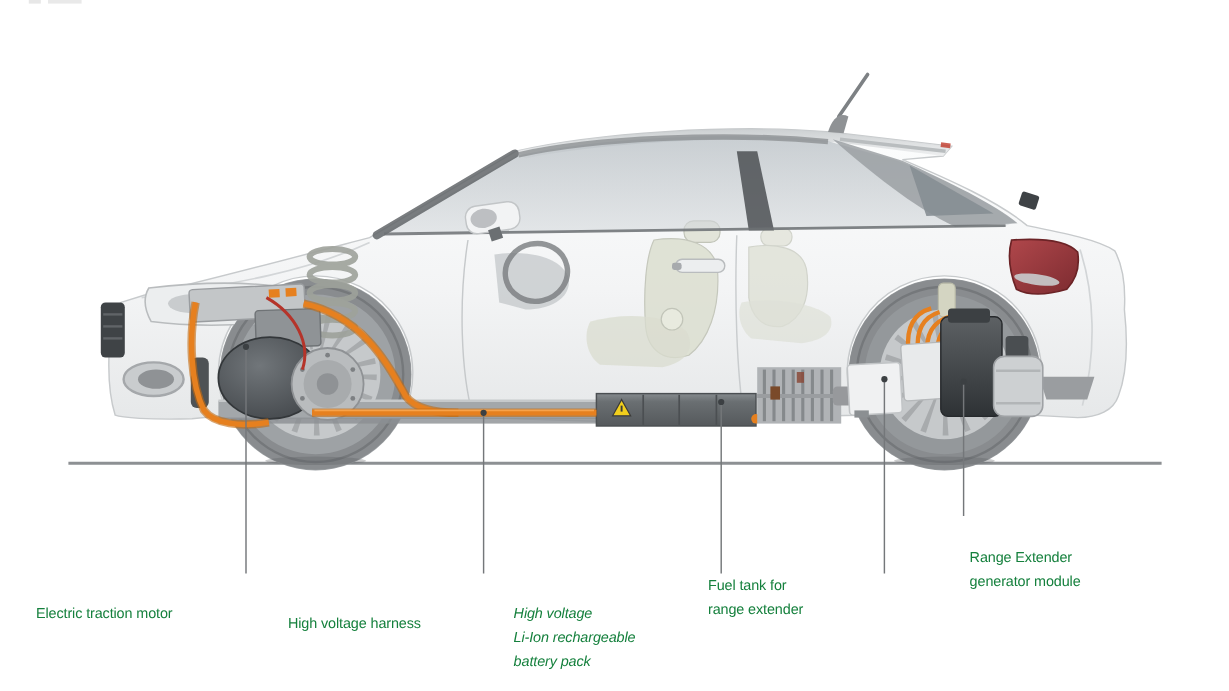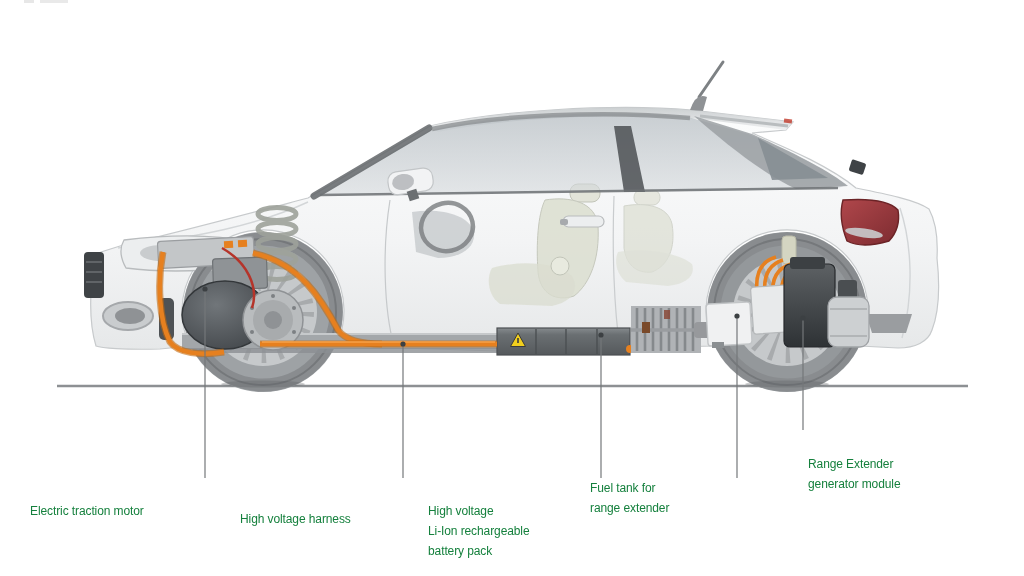--- a/index.html
+++ b/index.html
@@ -289,21 +289,21 @@
     <circle cx="601" cy="335" r="2.6"></circle>
     <circle cx="737" cy="316" r="2.6"></circle>
     <circle cx="803" cy="318" r="2.6"></circle>
   </g>
 </svg>
 
 <div class="callout align-right" style="left:30px;top:460px;width:172px;">Electric traction motor</div>
 
 <div class="callout align-right" style="left:240px;top:468px;width:160px;">High voltage harness</div>
 
-<div class="callout align-right" style="left:428px;top:460px;width:170px;">High voltage
+<div class="callout align-right" style="left:428px;top:460px;width:170px;font-style:italic;">High voltage
 Li-Ion rechargeable
 battery pack</div>
 
 <div class="callout align-right" style="left:590px;top:437px;width:144px;">Fuel tank for
 range extender</div>
 
 <div class="callout align-left" style="left:808px;top:413px;width:170px;">Range Extender
 generator module</div>
 
 </div>

